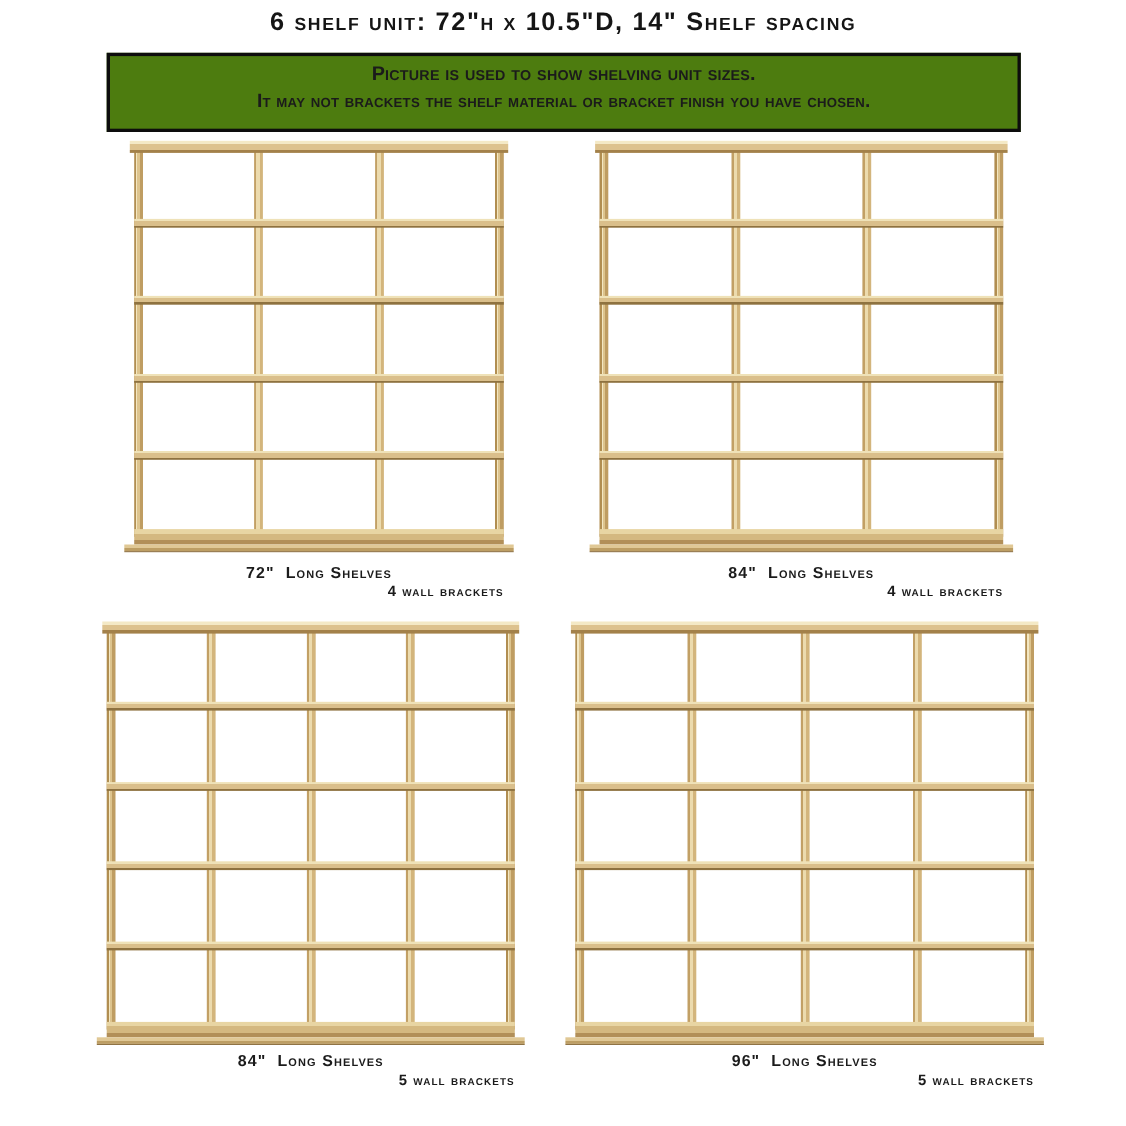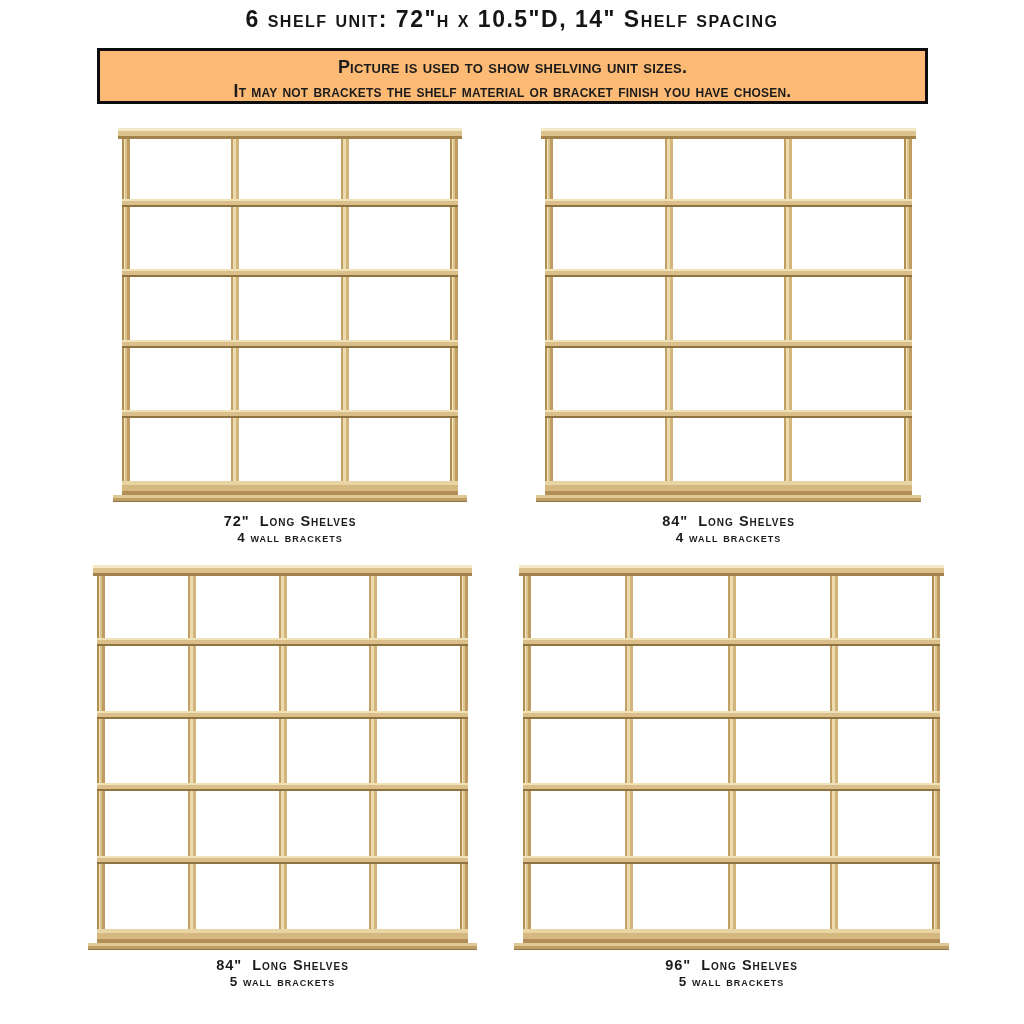--- a/index.html
+++ b/index.html
@@ -23,23 +23,23 @@
     font-variant: small-caps;
     font-weight: 600;
     font-size: 23px;
     letter-spacing: 1.5px;
     color: #151515;
   }
 
   .notice-box {
     position: absolute;
     left: 97px; top: 48px;
-    width: 831px; height: 56px;
+    width: 831px; height: 72px;
     border: 3px solid #0d0d0d;
-    background: #fdba74;
+    background: #4d7c0f;
     text-align: center;
     padding-top: 4px;
   }
   .notice-line {
     font-family: "Liberation Sans", sans-serif;
     font-variant: small-caps;
     font-weight: 700;
     color: #1b1b1b;
     line-height: 24px;
     letter-spacing: 0.2px;
@@ -97,21 +97,21 @@
     font-variant: small-caps;
     font-weight: 700;
     color: #1b1b1b;
     letter-spacing: 1px;
   }
   #cap-0 { left: 122px; top: 513px; width: 336px; }
   #cap-1 { left: 545px; top: 513px; width: 367px; }
   #cap-2 { left:  97px; top: 957px; width: 371px; }
   #cap-3 { left: 523px; top: 957px; width: 417px; }
   .caption .cap1 { font-size: 14.5px; white-space: pre; line-height: 17px; }
-  .caption .cap2 { font-size: 13.5px; line-height: 16px; }
+  .caption .cap2 { font-size: 13.5px; line-height: 16px; text-align: right; }
 </style>
 </head>
 <body>
 
 <div class="page">
 
   <div class="title">6 shelf unit: 72"h x 10.5"D, 14" Shelf spacing</div>
 
   <div class="notice-box">
     <div class="notice-line l1">Picture is used to show shelving unit sizes.</div>

